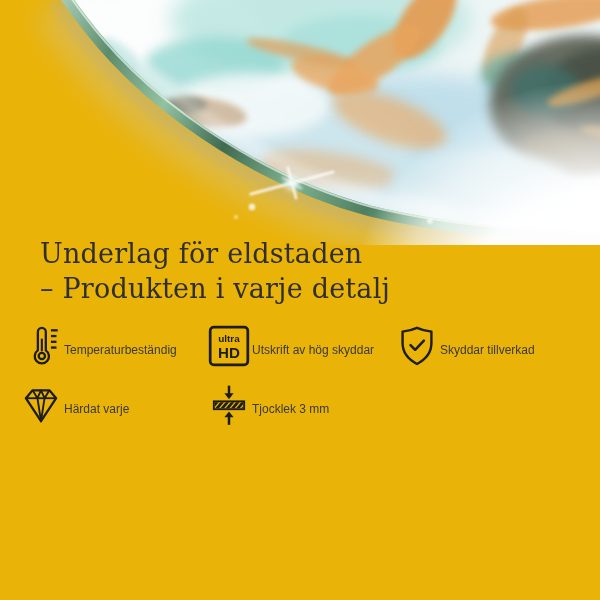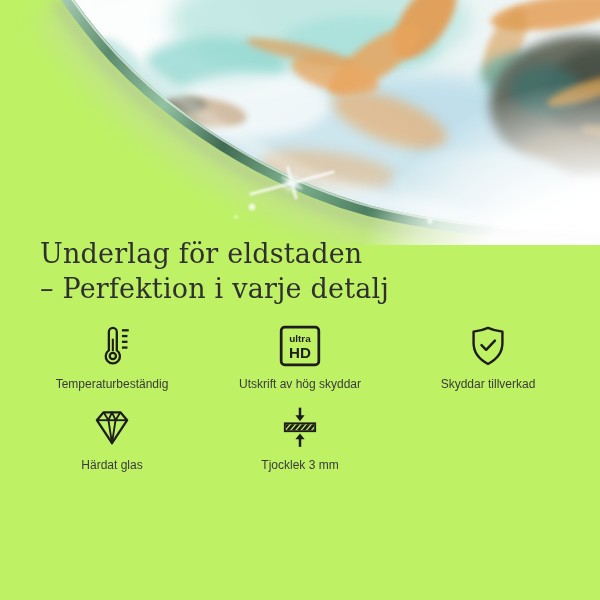--- a/index.html
+++ b/index.html
@@ -1,18 +1,18 @@
 <!DOCTYPE html>
 <html><head>
 <meta charset="utf-8">
 <style>
   * { box-sizing: border-box; }
   html,body { margin:0; padding:0; background:#fff; }
   body { width:600px; height:600px; font-family:"Liberation Sans", sans-serif; overflow:hidden; }
-  .page { position:relative; width:600px; height:600px; background:#bef264; overflow:hidden; }
+  .page { position:relative; width:600px; height:600px; background:#eab308; overflow:hidden; }
 
   .hero { position:absolute; top:0; left:0; width:600px; height:245px; }
 
   .content { position:absolute; top:236px; left:0; width:600px; padding:0 40px; }
 
   h1.heading {
     margin:0;
     font-family:"DejaVu Serif","Liberation Serif",serif;
     font-weight:400;
     font-size:27px;
@@ -31,21 +31,21 @@
   }
 
   .features {
     margin:17px -22px 0 -22px;
     display:grid;
     grid-template-columns:1fr 1fr 1fr;
     row-gap:13px;
   }
   .feature {
     display:flex;
-    flex-direction:column;
+    flex-direction:row;
     align-items:center;
   }
   .icon-box {
     width:46px; height:46px;
     display:flex; align-items:center; justify-content:center;
   }
   .feature-label {
     margin-top:8px;
     font-size:12px;
     line-height:14px;
@@ -157,21 +157,21 @@
       </g>
 
       <rect x="0" y="0" width="600" height="245" fill="url(#fadeBR)"></rect>
     </svg>
   </div>
 
   <div class="content">
 
     <h1 class="heading">
       <span>Underlag för eldstaden</span>
-      <span>– Perfektion i varje detalj</span>
+      <span>– Produkten i varje detalj</span>
     </h1>
 
 
     <div class="features">
 
       <div class="feature">
         <div class="icon-box">
           <svg width="46" height="46" viewBox="0 0 44 44">
             <path class="ico" d="M19,26.2 V8.5 a3.8,3.8 0 1 1 7.6,0 V26.2 a6.8,6.8 0 1 1 -7.6,0 Z" stroke-width="2.2" stroke-linejoin="round"></path>
             <circle class="ico" cx="22.8" cy="31.6" r="3" stroke-width="2.2"></circle>
@@ -208,21 +208,21 @@
 
       <div class="feature">
         <div class="icon-box">
           <svg width="46" height="46" viewBox="0 0 44 44">
             <path class="ico" d="M14,8 H30 L36.5,15.5 L22,37.5 L7.5,15.5 Z" stroke-width="2.2" stroke-linejoin="round"></path>
             <path class="ico" d="M7.5,15.5 H36.5" stroke-width="1.8"></path>
             <path class="ico" d="M14,8 L18.6,15.5 L22,8 L25.4,15.5 L30,8" stroke-width="1.8" stroke-linejoin="round"></path>
             <path class="ico" d="M18.6,15.5 L22,37.5 L25.4,15.5" stroke-width="1.8" stroke-linejoin="round"></path>
           </svg>
         </div>
-        <div class="feature-label">Härdat glas</div>
+        <div class="feature-label">Härdat varje</div>
       </div>
 
 
       <div class="feature">
         <div class="icon-box">
           <svg width="46" height="46" viewBox="0 0 44 44">
             <defs>
               <clipPath id="icoThk">
                   <rect x="8.4" y="19.4" width="27.2" height="5.7"></rect>
                 </clipPath>

